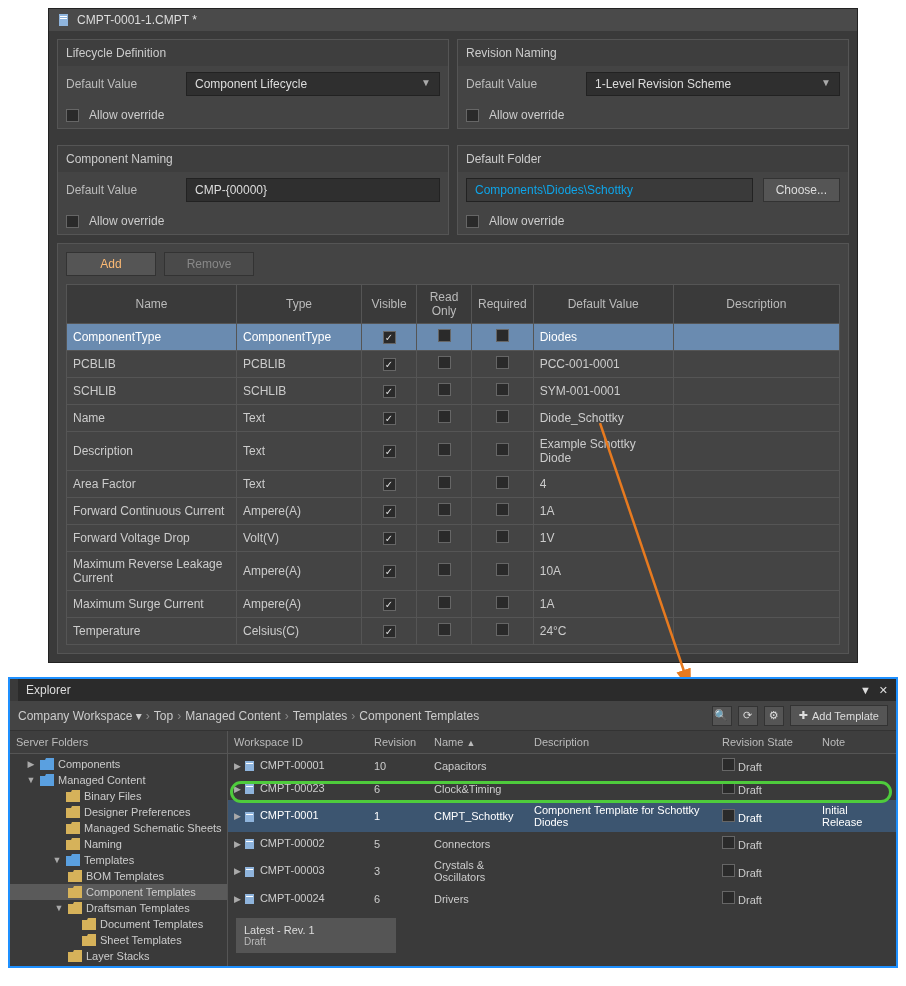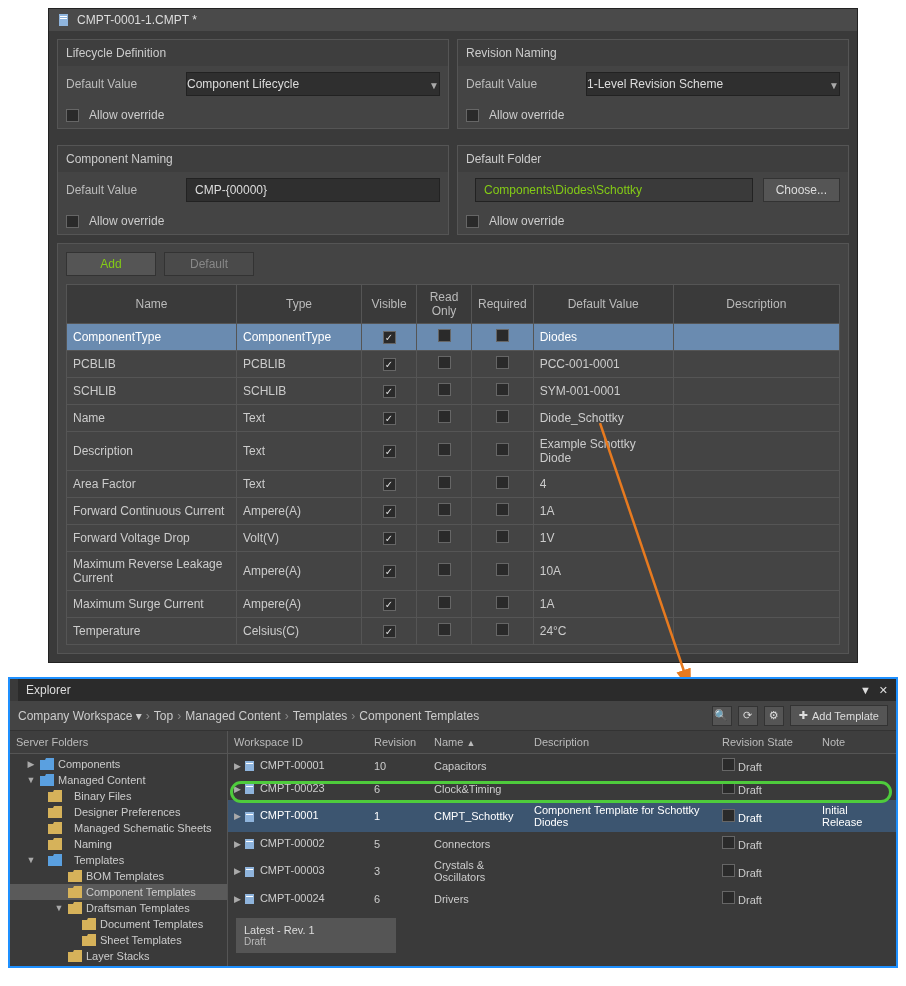--- a/index.html
+++ b/index.html
@@ -7,30 +7,30 @@
   
   
   .panel1 { background: #3a3a3a; border: 1px solid #222; margin: 8px 48px 14px 48px; }
   .titlebar { display: flex; align-items: center; gap: 6px; padding: 4px 8px; background: #4a4a4a; color: #ddd; }
   .titlebar .file-icon { width: 14px; height: 14px; }
   .section { display: flex; gap: 8px; padding: 8px; }
   .group { flex: 1; border: 1px solid #555; background: #444; }
   .group-header { padding: 6px 8px; background: #3e3e3e; color: #ccc; }
   .row { display: flex; align-items: center; gap: 10px; padding: 6px 8px; }
   .label { width: 110px; color: #bbb; }
-  .dropdown { flex: 1; display: flex; align-items: flex-end; justify-content: space-between; background: #2f2f2f; border: 1px solid #222; padding: 4px 0; color: #ddd; }
+  .dropdown { flex: 1; display: flex; align-items: flex-start; justify-content: space-between; background: #2f2f2f; border: 1px solid #222; padding: 4px 8px; color: #ddd; }
   .dropdown .chev { font-size: 10px; color: #aaa; }
   .text-input { flex: 1; background: #2f2f2f; border: 1px solid #222; padding: 4px 8px; color: #ddd; }
-  .text-input.readonly { background: #3a3a3a; color: #84cc16; margin-left: 9px; }
+  .text-input.readonly { background: #3a3a3a; color: #0ea5e9; }
   .checkbox { width: 13px; height: 13px; background: #2a2a2a; border: 1px solid #666; display: inline-flex; align-items: center; justify-content: center; font-size: 10px; color: #ddd; }
   .small-btn { background: #555; border: 1px solid #333; padding: 4px 12px; color: #ddd; }
   
   .params-group { margin: 0 8px 8px 8px; border: 1px solid #555; background: #444; }
   .btnbar { display: flex; gap: 8px; padding: 8px; }
-  .btn { background: #555; border: 1px solid #333; padding: 4px 0; width: 90px; text-align: center; color: #84cc16; }
+  .btn { background: #555; border: 1px solid #333; padding: 4px 0; width: 90px; text-align: center; color: #fdba74; }
   .btn.disabled { color: #888; background: #4a4a4a; }
   
   table.params { width: calc(100% - 16px); margin: 0 8px 8px 8px; border-collapse: collapse; }
   table.params th { background: #3a3a3a; color: #bbb; padding: 5px 6px; font-weight: normal; border: 1px solid #555; text-align: center; }
   table.params th:first-child { width: 170px; }
   table.params th:nth-child(2) { width: 125px; }
   table.params th:nth-child(3), table.params th:nth-child(4), table.params th:nth-child(5) { width: 55px; }
   table.params th:nth-child(6) { width: 140px; }
   table.params td { padding: 5px 6px; border: 1px solid #555; color: #ccc; }
   table.params tr.selected td { background: #6a8bb0; color: #fff; }
@@ -52,21 +52,21 @@
   
   .explorer-body { display: flex; }
   .tree-pane { width: 218px; background: #3a3a3a; border-right: 1px solid #555; }
   .tree-header { padding: 5px 6px; background: #3e3e3e; color: #bbb; border-bottom: 1px solid #555; font-size: 11px; }
   .tree { padding: 2px 0; }
   .tree-item { display: flex; align-items: center; gap: 4px; padding: 2px 4px; color: #ccc; font-size: 11px; }
   .tree-item.selected { background: #5a5a5a; }
   .tree-item .exp { width: 10px; text-align: center; color: #aaa; font-size: 9px; }
   .tree-item .ficon { width: 14px; height: 12px; }
   .indent1 { padding-left: 16px; }
-  .indent2 { padding-left: 16px; gap: 12px; }
+  .indent2 { padding-left: 42px; }
   .indent3 { padding-left: 44px; }
   .indent4 { padding-left: 58px; }
   
   .main-pane { flex: 1; display: flex; flex-direction: column; background: #3a3a3a; }
   table.items { width: 100%; border-collapse: collapse; }
   table.items th { background: #3e3e3e; color: #bbb; padding: 5px 6px; font-weight: normal; border-bottom: 1px solid #555; text-align: left; font-size: 11px; }
   table.items td { padding: 4px 6px; color: #ccc; font-size: 11px; }
   table.items tr.highlight td { background: #3c5570; color: #fff; }
   .row-exp { color: #aaa; font-size: 9px; padding-right: 3px; }
   .doc-icon { width: 12px; height: 12px; display: inline-block; vertical-align: middle; margin-right: 4px; }
@@ -139,21 +139,21 @@
       </div>
       <div class="row">
         <span class="checkbox"></span>
         <span>Allow override</span>
       </div>
     </div>
   </div>
   <div class="params-group">
     <div class="btnbar">
       <div class="btn">Add</div>
-      <div class="btn disabled">Default</div>
+      <div class="btn disabled">Remove</div>
     </div>
     <table class="params">
       <thead>
           <tr>
         <th>Name</th>
         <th>Type</th>
         <th>Visible</th>
         <th>Read Only</th>
         <th>Required</th>
         <th>Default Value</th>

